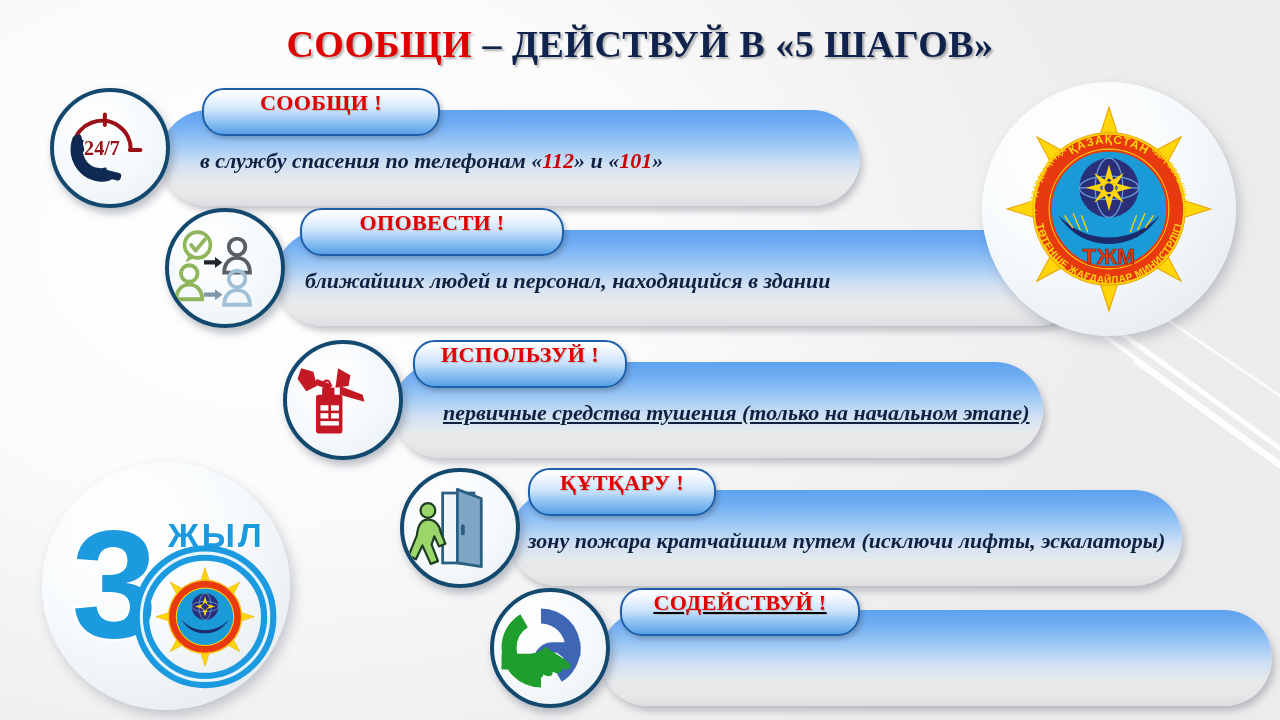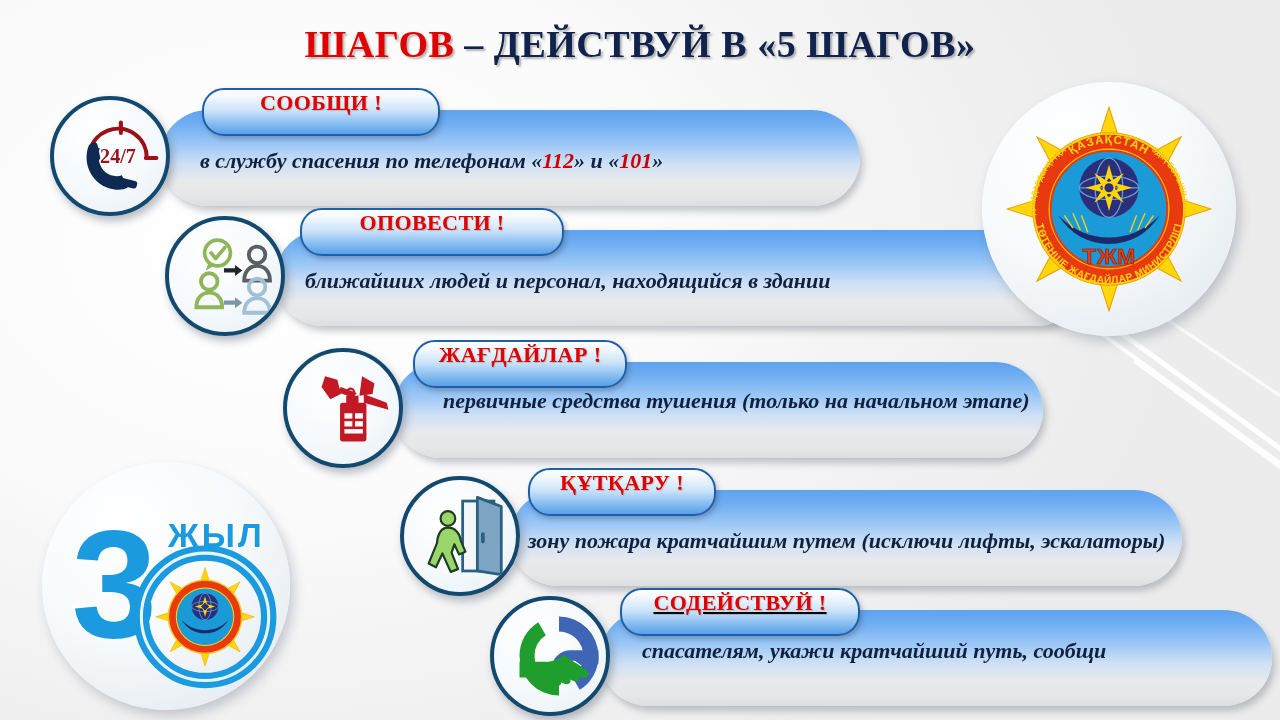--- a/index.html
+++ b/index.html
@@ -112,31 +112,31 @@
     line-height: 22px;
     white-space: nowrap;
     z-index: 3;
     font-family: "Liberation Serif", "DejaVu Serif", serif;
   }
   .body-text .hl { color: #cc0000; }
 
   
   .icon-circle {
     position: absolute;
-    top: 8px;
+    top: 0px;
     width: 112px;
     height: 112px;
     border-radius: 50%;
     border: 4px solid #14496f;
     background: radial-gradient(circle at 38% 32%, #ffffff 0%, #f5f9fc 55%, #e6eef4 100%);
     box-shadow: 3px 5px 8px rgba(80,90,105,.40);
     z-index: 6;
     display: flex;
     align-items: center;
-    justify-content: flex-end;
+    justify-content: flex-start;
     overflow: hidden;
   }
 
   
   .logo-circle {
     position: absolute;
     border-radius: 50%;
     background: radial-gradient(circle at 34% 26%, #ffffff 0%, #f7fafc 46%, #e9eef2 78%, #e2e7eb 100%);
     box-shadow: 4px 6px 12px rgba(90,95,105,.30);
     display: flex;
@@ -150,21 +150,21 @@
 <body>
 
 <div id="poster">
 
   <div class="swoosh sw1"></div>
   <div class="swoosh sw2"></div>
   <div class="swoosh sw3"></div>
   <div class="swoosh sw4"></div>
 
   <div class="title">
-    <span class="red">ШАГОВ</span><span class="navy"> – ДЕЙСТВУЙ В «5 ШАГОВ»</span>
+    <span class="red">СООБЩИ</span><span class="navy"> – ДЕЙСТВУЙ В «5 ШАГОВ»</span>
   </div>
 
   <div class="step" id="step-1" style="left:50px; top:88px;">
     <div class="bar" style="left:110px; width:700px;"></div>
     <div class="pill" style="left:152px; width:234px;">
       <span class="pill-label">СООБЩИ !</span>
     </div>
     <div class="body-text" style="left:150px; top:62px;">
       <span>в службу спасения по телефонам «</span><span class="hl">112</span><span>» и «</span><span class="hl">101</span><span>»</span>
     </div>
@@ -223,23 +223,23 @@
           <line x1="38" y1="79" x2="50" y2="79" stroke="#7d96aa" stroke-width="4.6"></line>
           <path d="M50 73 L58 79 L50 85 Z" fill="#7d96aa"></path>
         </g>
       </svg>
     </div>
   </div>
 
   <div class="step" id="step-3" style="left:283px; top:340px;">
     <div class="bar" style="left:110px; width:650px;"></div>
     <div class="pill" style="left:130px; width:210px;">
-      <span class="pill-label">ЖАҒДАЙЛАР !</span>
-    </div>
-    <div class="body-text" style="left:160px; top:50px;">
+      <span class="pill-label">ИСПОЛЬЗУЙ !</span>
+    </div>
+    <div class="body-text" style="left:160px; top:62px;text-decoration:underline;">
       <span>первичные средства тушения (только на начальном этапе)</span>
     </div>
     <div class="icon-circle" style="left:0px;">
       <svg viewBox="0 0 100 100" width="88" height="88">
         <g fill="#c31924">
 
           <rect x="33" y="44" width="30" height="44" rx="3"></rect>
           <rect x="40" y="36" width="14" height="10"></rect>
 
           <g fill="#ffffff">
@@ -286,21 +286,20 @@
       </svg>
     </div>
   </div>
 
   <div class="step" id="step-5" style="left:490px; top:588px;">
     <div class="bar" style="left:110px; width:672px;"></div>
     <div class="pill" style="left:130px; width:236px;text-decoration:underline;">
       <span class="pill-label">СОДЕЙСТВУЙ !</span>
     </div>
     <div class="body-text" style="left:152px; top:52px;">
-      <div>спасателям, укажи кратчайший путь, сообщи</div>
     </div>
     <div class="icon-circle" style="left:0px;">
       <svg viewBox="0 0 100 100" width="94" height="94">
 
         <path d="M50 8 A42 42 0 0 1 92 50 L76 50 A26 26 0 0 0 50 24 Z" fill="#3f66b5"></path>
         <path d="M92 50 A42 42 0 0 1 72 86 L64 72 A26 26 0 0 0 76 50 Z" fill="#3f66b5"></path>
 
         <path d="M50 92 A42 42 0 0 1 8 50 L24 50 A26 26 0 0 0 50 76 Z" fill="#1f9e2d"></path>
         <path d="M8 50 A42 42 0 0 1 28 14 L36 28 A26 26 0 0 0 24 50 Z" fill="#1f9e2d"></path>
 

